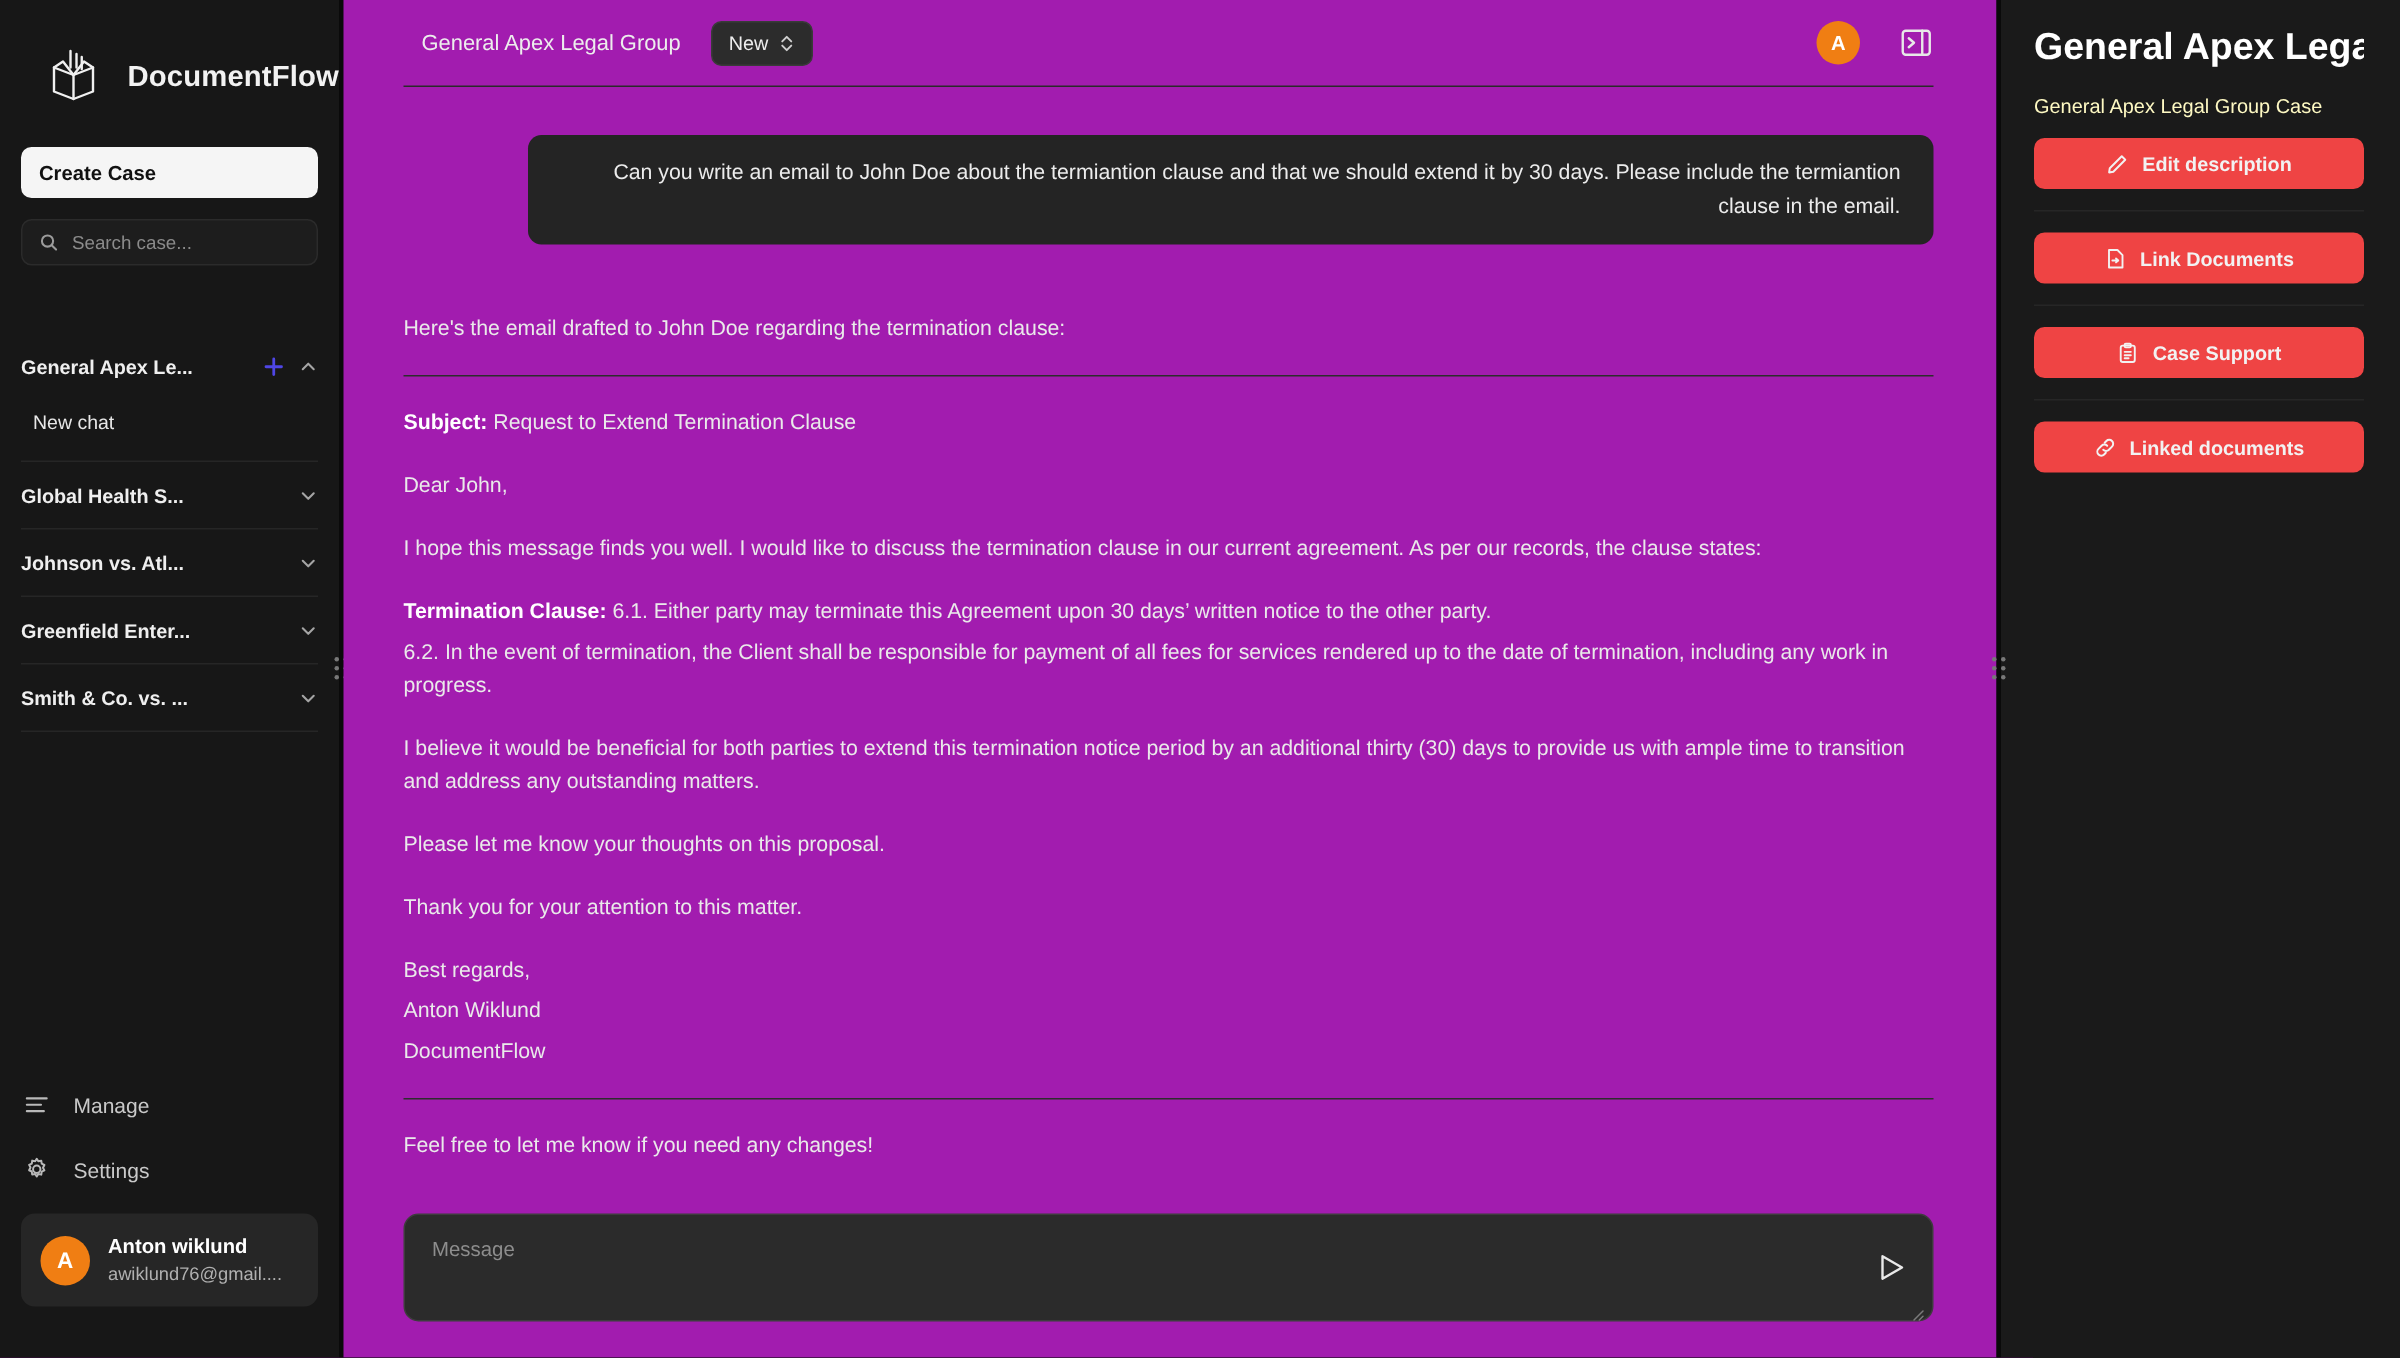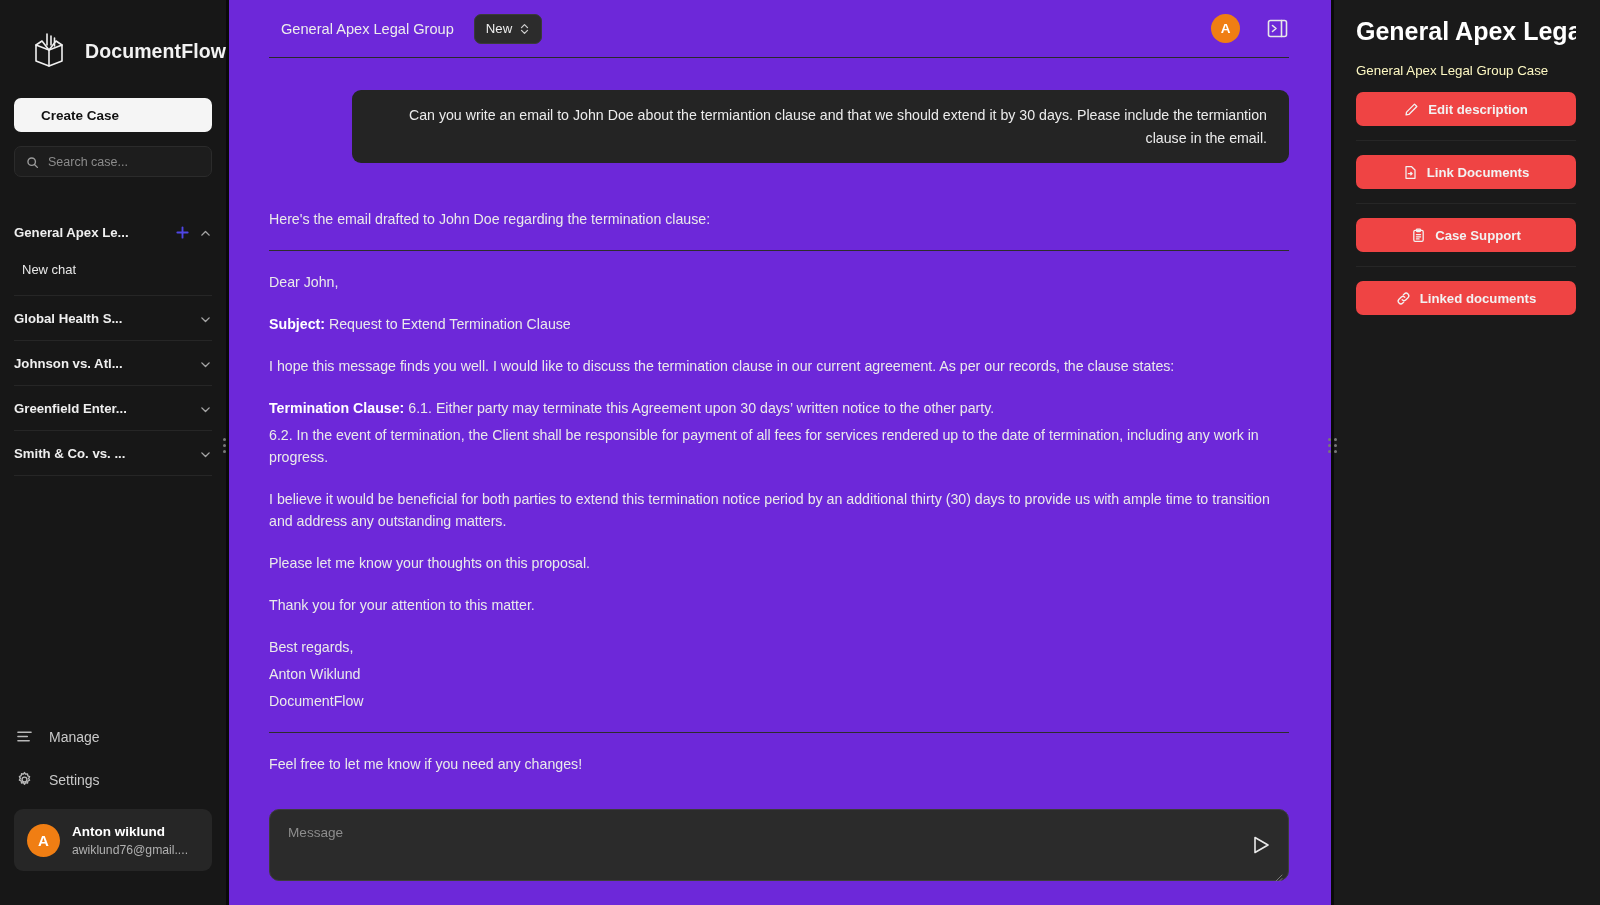--- a/index.html
+++ b/index.html
@@ -19,24 +19,24 @@
     position: relative;
   }
   .logo-row { display: flex; align-items: center; gap: 13px; padding: 24px 0 0 26px; height: 78px; }
   .logo-mark { width: 46px; height: 40px; flex: 0 0 46px; }
   .logo-text { font-size: 19.5px; font-weight: 700; color: #f2f2f2; letter-spacing: .1px; }
 
   .create-case {
     margin: 20px 14px 0 14px; height: 34px;
     background: #f5f5f5; color: #111; border: none; border-radius: 7px;
     font-family: inherit; font-size: 13.5px; font-weight: 600;
-    text-align: left; padding-left: 27px; cursor: pointer;
+    text-align: left; padding-left: 12px; cursor: pointer;
   }
   .search-wrap {
-    margin: 14px 14px 0 14px; height: 31px;
+    margin: 14px 14px 12px 14px; height: 31px;
     background: #1d1d1d; border: 1px solid #2b2b2b; border-radius: 7px;
     display: flex; align-items: center; gap: 9px; padding: 0 11px;
   }
   .search-icon { width: 13px; height: 13px; flex: 0 0 13px; color: #9b9b9b; }
   .search-input {
     background: transparent; border: none; outline: none;
     color: #d8d8d8; font-family: inherit; font-size: 12.5px; width: 100%;
   }
   .search-input::placeholder { color: #8b8b8b; }
 
@@ -84,21 +84,21 @@
   .vdiv { width: 3px; flex: 0 0 3px; background: #0a0a0a; position: relative; height: 905px; }
   .grip {
     position: absolute; left: -6px; width: 14px; height: 22px;
     display: grid; grid-template-columns: repeat(2, 3px); grid-template-rows: repeat(3, 3px);
     gap: 3px; align-content: center; justify-content: center; cursor: col-resize;
   }
   .grip i { display: block; width: 3px; height: 3px; border-radius: 50%; background: #787878; }
 
   
   .main {
-    flex: 1 1 auto; height: 905px; background: #6d28d9;
+    flex: 1 1 auto; height: 905px; background: #a21caf;
     display: flex; flex-direction: column; position: relative;
   }
   .topbar { height: 57px; flex: 0 0 57px; display: flex; align-items: center; padding: 0 0 0 52px; }
   .top-title { font-size: 14.6px; color: #ededed; }
   .new-btn {
     margin-left: 20px; height: 30px; background: #2c2c2c; border: 1px solid #3a3a3a;
     border-radius: 7px; color: #ededed; font-family: inherit; font-size: 13.2px;
     padding: 0 11px; display: flex; align-items: center; gap: 7px; cursor: pointer;
   }
   .selector-icon { width: 11px; height: 13px; color: #cfcfcf; }
@@ -329,24 +329,24 @@
     </header>
     <div class="top-rule"></div>
 
     <div class="chat-scroll">
 
       <div class="user-bubble">Can you write an email to John Doe about the termiantion clause and that we should extend it by 30 days. Please include the termiantion clause in the email.</div>
 
       <div class="assistant">
         <p>Here's the email drafted to John Doe regarding the termination clause:</p>
         <div class="md-rule"></div>
-        <p>Dear John,</p>
         <p>
           <b>Subject:</b><span> Request to Extend Termination Clause</span>
         </p>
+        <p>Dear John,</p>
         <p>I hope this message finds you well. I would like to discuss the termination clause in our current agreement. As per our records, the clause states:</p>
         <p class="tight">
           <b>Termination Clause:</b><span> 6.1. Either party may terminate this Agreement upon 30 days’ written notice to the other party.</span>
         </p>
         <p>6.2. In the event of termination, the Client shall be responsible for payment of all fees for services rendered up to the date of termination, including any work in progress.</p>
         <p>I believe it would be beneficial for both parties to extend this termination notice period by an additional thirty (30) days to provide us with ample time to transition and address any outstanding matters.</p>
         <p>Please let me know your thoughts on this proposal.</p>
         <p>Thank you for your attention to this matter.</p>
         <p class="tight">Best regards,</p>
         <p class="tight">Anton Wiklund</p>

